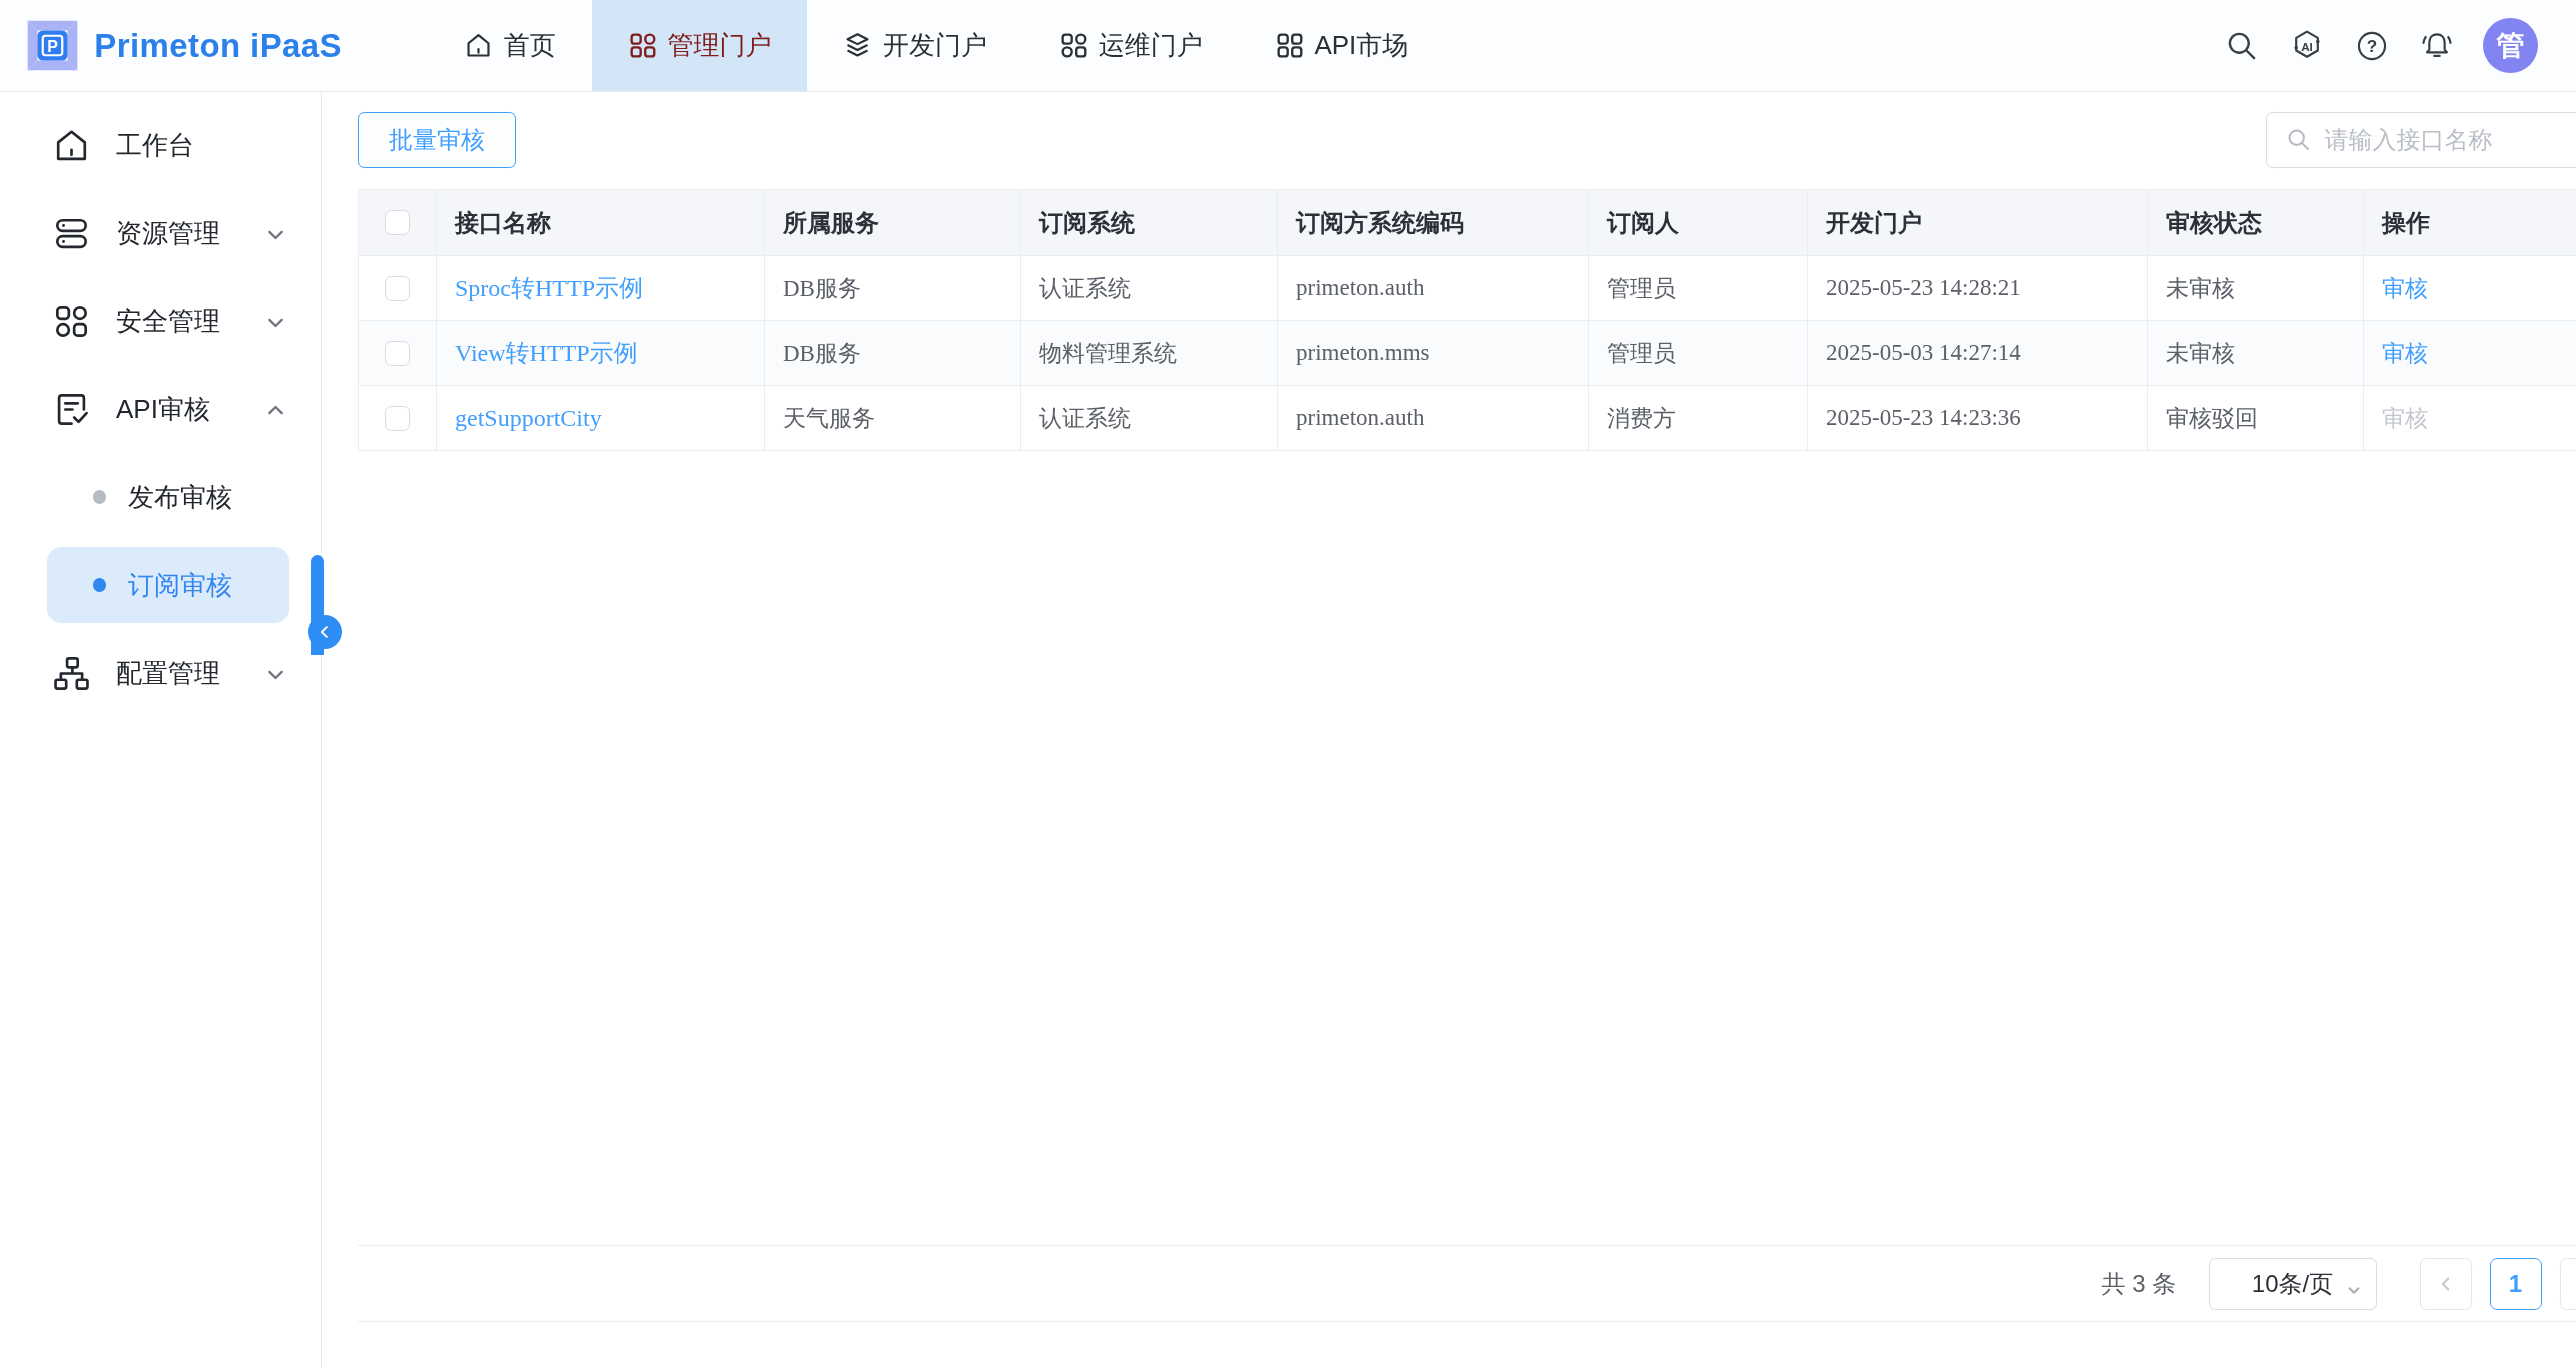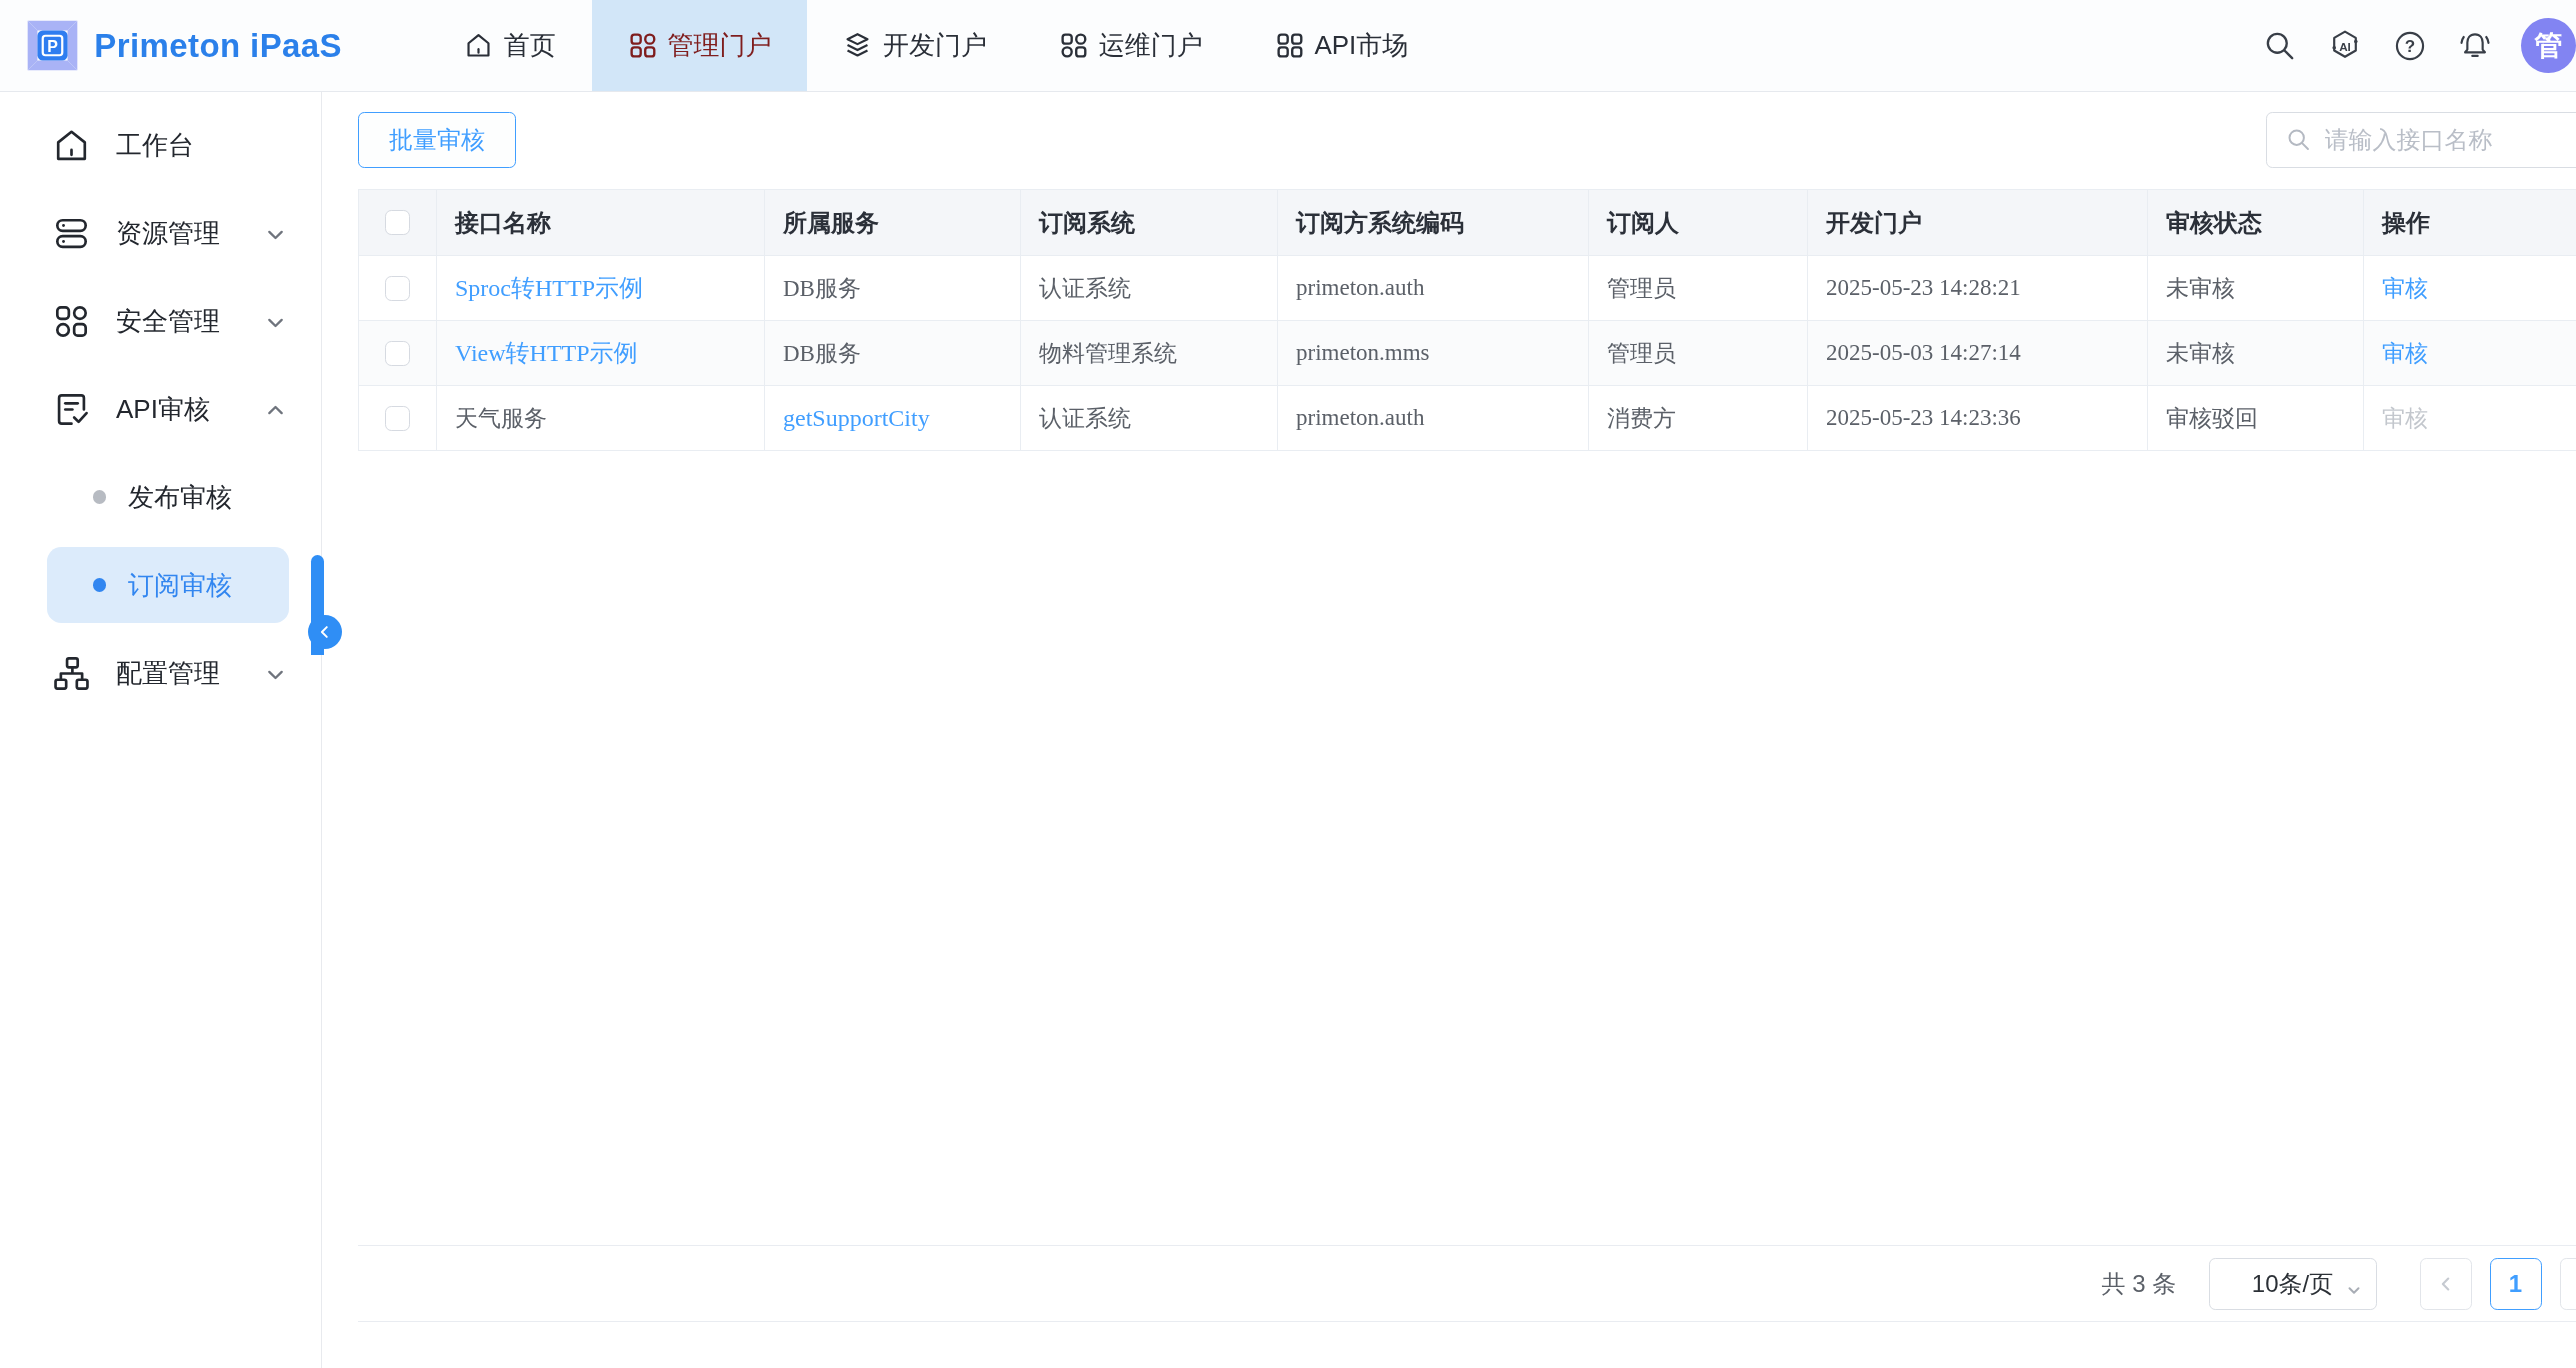--- a/index.html
+++ b/index.html
@@ -8,21 +8,21 @@
   .page { position:relative; width:2576px; height:1368px; background:#fff; overflow:hidden; }
 
   
   .header { height:92px; background:#fcfdfe; border-bottom:0.9px solid #e6e9ee; display:flex; align-items:stretch; }
   .brand { display:flex; align-items:center; gap:14.3px; padding-left:25px; width:428px; flex:none; }
   .brand-name { font-size:33px; font-weight:bold; color:#2b80ea; letter-spacing:0.4px; }
   .nav { display:flex; align-items:stretch; }
   .nav-item { display:flex; align-items:center; gap:10.7px; padding:0 36px; font-size:26px; color:#2a2f38; cursor:pointer; }
   .nav-item svg { width:29px; height:29px; }
   .nav-item.active { background:#d2e6f8; color:#7f1d1d; }
-  .header-actions { margin-left:auto; display:flex; align-items:center; gap:27px; }
+  .header-actions { margin-left:auto; display:flex; align-items:center; gap:27px; padding-right:38px; }
   .hicon { width:38px; height:38px; color:#383e47; display:flex; align-items:center; justify-content:center; cursor:pointer; }
   .hicon svg { width:36px; height:36px; }
   .avatar { width:55px; height:55px; border-radius:50%; background:#8284f2; color:#fff; font-size:28px; font-weight:bold;
             display:flex; align-items:center; justify-content:center; cursor:pointer; }
 
   
   .body-row { display:flex; height:1276px; }
 
   
   .sidebar { position:relative; width:322px; flex:none; background:#fff; border-right:0.9px solid #e8eaee; padding-top:9px; }
@@ -347,24 +347,24 @@
     <div class="td">未审核</div>
     <div class="td">
       <a class="action">审核</a>
     </div>
   </div>
 
   <div class="tr body-r">
     <div class="td cell-check">
       <span class="checkbox"></span>
     </div>
+    <div class="td">
+      <a class="link">getSupportCity</a>
+    </div>
     <div class="td">天气服务</div>
-    <div class="td">
-      <a class="link">getSupportCity</a>
-    </div>
     <div class="td">认证系统</div>
     <div class="td">primeton.auth</div>
     <div class="td">消费方</div>
     <div class="td">2025-05-23 14:23:36</div>
     <div class="td">审核驳回</div>
     <div class="td">
       <a class="action disabled">审核</a>
     </div>
   </div>
 </div>

